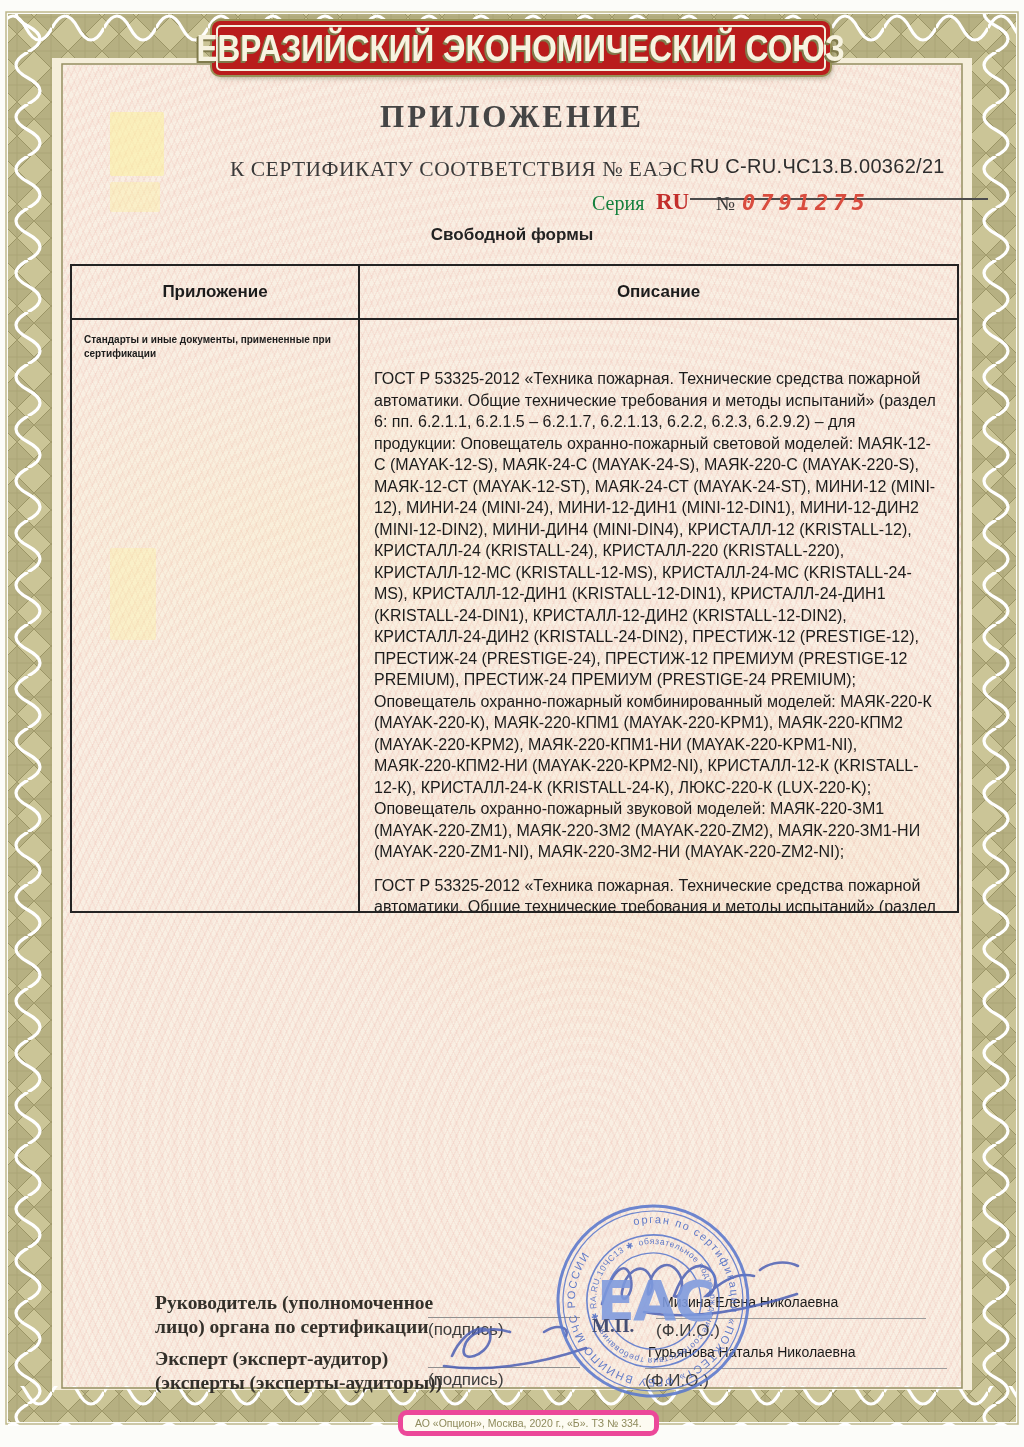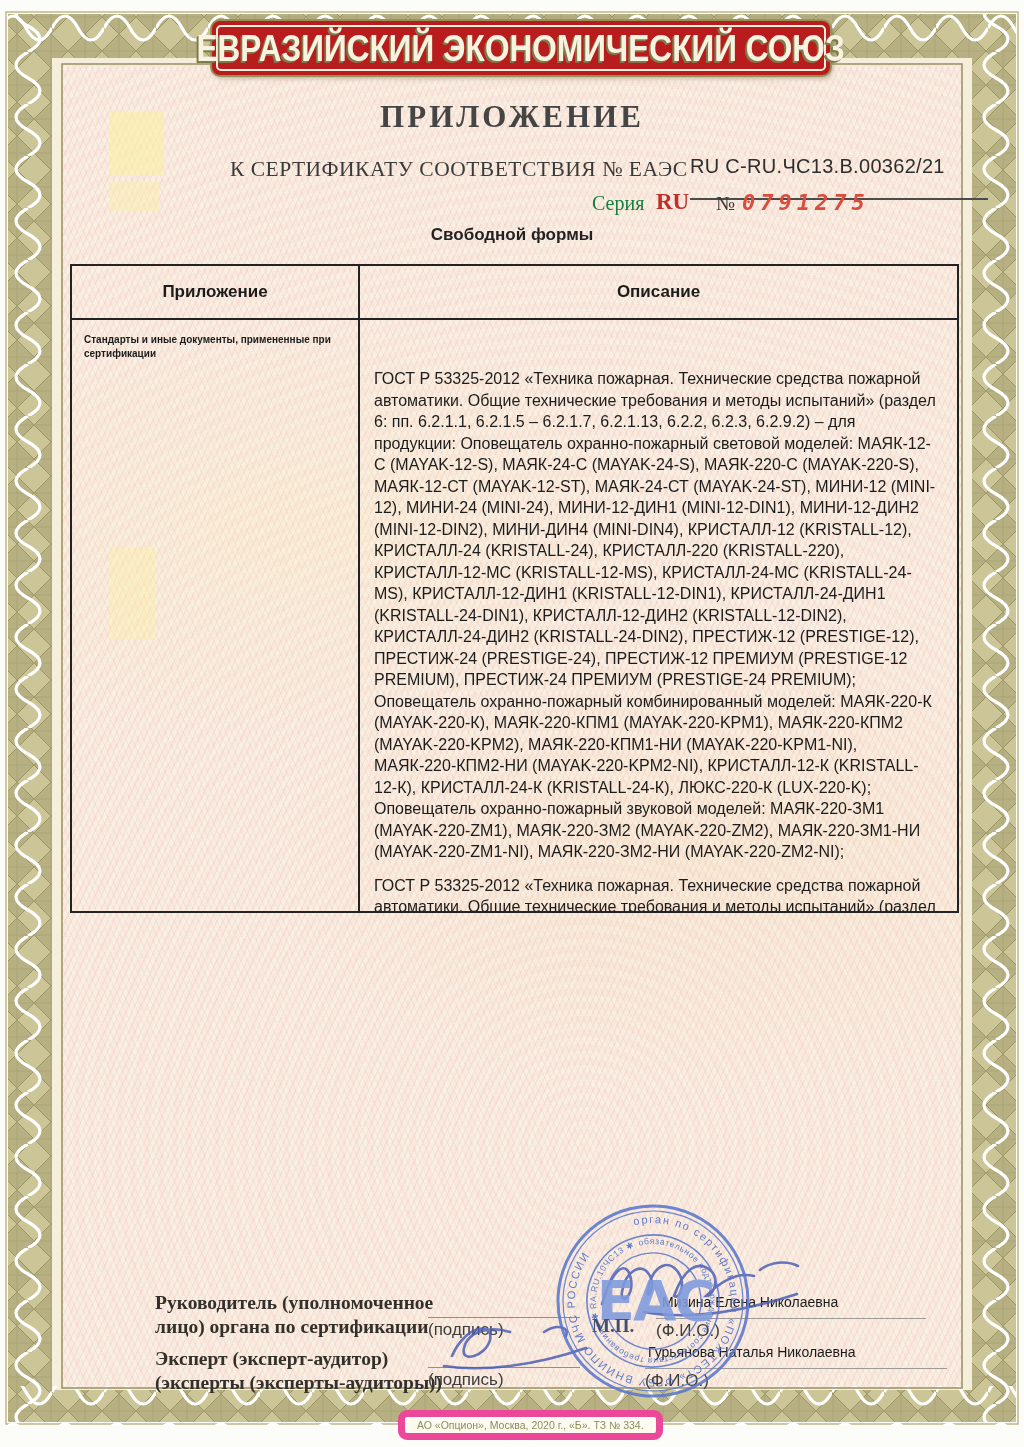--- a/index.html
+++ b/index.html
@@ -69,21 +69,21 @@
   .name1{left:662px;top:1294px;}
   .name2{left:648px;top:1344px;}
   .nameline1{left:656px;top:1318px;width:270px;border-top:1px solid #9b9b9b;height:0;}
   .nameline2{left:645px;top:1368px;width:302px;border-top:1px solid #9b9b9b;height:0;}
   .cap-fio1{left:656px;top:1321px;width:270px;}
   .cap-fio2{left:645px;top:1371px;width:302px;}
 
   .stamp{left:550px;top:1198px;opacity:0.88;}
   .sig-svg{pointer-events:none;}
 
-  .print-info{left:398px;top:1410px;padding:2px 12px;background:#fdfbf1;border:7px solid #ec4899;
+  .print-info{left:398px;top:1410px;padding:2px 12px;background:#fdfbf1;border:5px solid #ec4899;
        border-radius:9px;font-size:10.5px;color:#8e8a5c;white-space:nowrap;}
 </style>
 </head>
 <body>
 
 <div class="page">
 
   <div class="abs inner-cream"></div>
   <div class="abs guilloche"></div>
 

